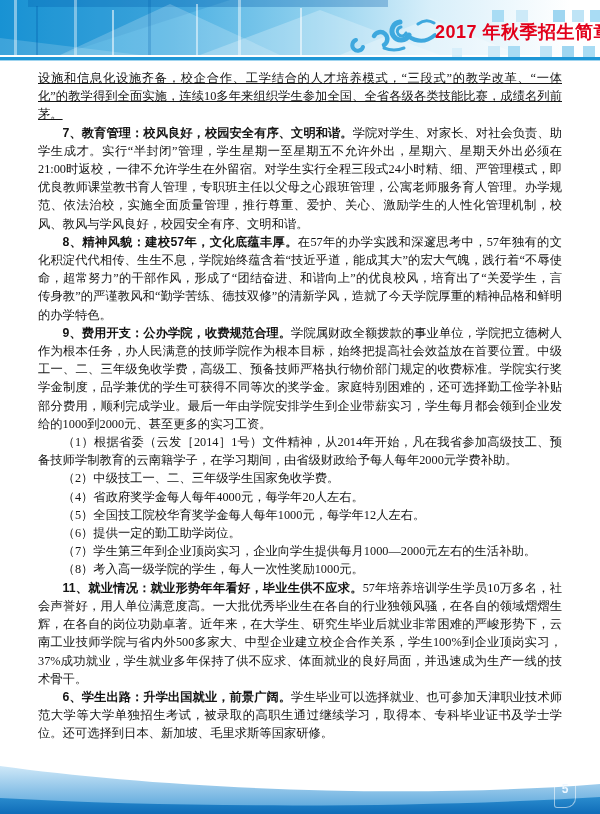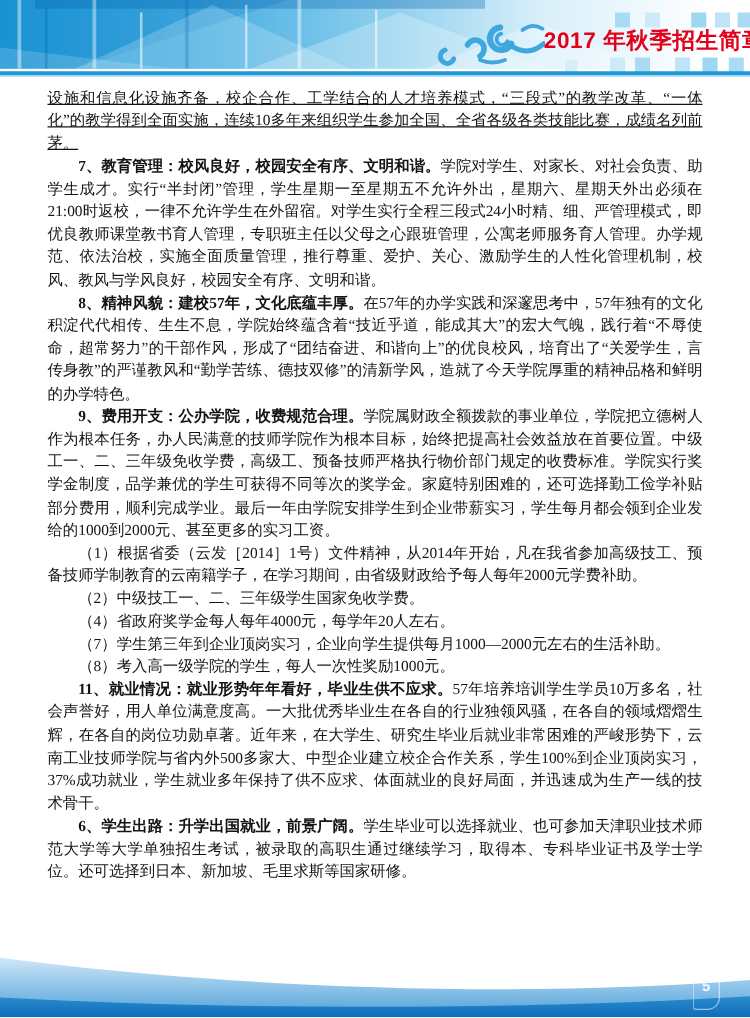--- a/index.html
+++ b/index.html
@@ -31,21 +31,21 @@
   }
   
   .body{
     position:absolute;top:69px;left:38px;width:524px;
     font-size:12.3px;line-height:18.2px;color:#141414;
     text-align:justify;
   }
   .para{margin:0;text-indent:2em;}
   .para.flush{text-indent:0;text-decoration:underline;}
   .lead{
-    font-family:Liberation Serif, serif;
+    font-family:Liberation Sans, sans-serif;
     font-weight:bold;
   }
   
   .footer{position:absolute;bottom:0;left:0;width:600px;height:60px;}
   .footer svg{position:absolute;bottom:0;left:0;}
   .page-num-badge{
     position:absolute;right:24px;bottom:6px;
     width:20px;height:26px;
     border:1px solid rgba(255,255,255,0.55);
     border-top:none;
@@ -111,20 +111,22 @@
   </header>
 
   <div class="body">
     <p class="para flush"><b class="lead"></b><span>设施和信息化设施齐备，校企合作、工学结合的人才培养模式，“三段式”的教学改革、“一体化”的教学得到全面实施，连续10多年来组织学生参加全国、全省各级各类技能比赛，成绩名列前茅。</span></p>
     <p class="para"><b class="lead">7、教育管理：校风良好，校园安全有序、文明和谐。</b><span>学院对学生、对家长、对社会负责、助学生成才。实行“半封闭”管理，学生星期一至星期五不允许外出，星期六、星期天外出必须在21:00时返校，一律不允许学生在外留宿。对学生实行全程三段式24小时精、细、严管理模式，即优良教师课堂教书育人管理，专职班主任以父母之心跟班管理，公寓老师服务育人管理。办学规范、依法治校，实施全面质量管理，推行尊重、爱护、关心、激励学生的人性化管理机制，校风、教风与学风良好，校园安全有序、文明和谐。</span></p>
     <p class="para"><b class="lead">8、精神风貌：建校57年，文化底蕴丰厚。</b><span>在57年的办学实践和深邃思考中，57年独有的文化积淀代代相传、生生不息，学院始终蕴含着“技近乎道，能成其大”的宏大气魄，践行着“不辱使命，超常努力”的干部作风，形成了“团结奋进、和谐向上”的优良校风，培育出了“关爱学生，言传身教”的严谨教风和“勤学苦练、德技双修”的清新学风，造就了今天学院厚重的精神品格和鲜明的办学特色。</span></p>
     <p class="para"><b class="lead">9、费用开支：公办学院，收费规范合理。</b><span>学院属财政全额拨款的事业单位，学院把立德树人作为根本任务，办人民满意的技师学院作为根本目标，始终把提高社会效益放在首要位置。中级工一、二、三年级免收学费，高级工、预备技师严格执行物价部门规定的收费标准。学院实行奖学金制度，品学兼优的学生可获得不同等次的奖学金。家庭特别困难的，还可选择勤工俭学补贴部分费用，顺利完成学业。最后一年由学院安排学生到企业带薪实习，学生每月都会领到企业发给的1000到2000元、甚至更多的实习工资。</span></p>
     <p class="para"><b class="lead"></b><span>（1）根据省委（云发［2014］1号）文件精神，从2014年开始，凡在我省参加高级技工、预备技师学制教育的云南籍学子，在学习期间，由省级财政给予每人每年2000元学费补助。</span></p>
     <p class="para"><b class="lead"></b><span>（2）中级技工一、二、三年级学生国家免收学费。</span></p>
     <p class="para"><b class="lead"></b><span>（4）省政府奖学金每人每年4000元，每学年20人左右。</span></p>
+    <p class="para"><b class="lead"></b><span>（5）全国技工院校华育奖学金每人每年1000元，每学年12人左右。</span></p>
+    <p class="para"><b class="lead"></b><span>（6）提供一定的勤工助学岗位。</span></p>
     <p class="para"><b class="lead"></b><span>（7）学生第三年到企业顶岗实习，企业向学生提供每月1000—2000元左右的生活补助。</span></p>
     <p class="para"><b class="lead"></b><span>（8）考入高一级学院的学生，每人一次性奖励1000元。</span></p>
     <p class="para"><b class="lead">11、就业情况：就业形势年年看好，毕业生供不应求。</b><span>57年培养培训学生学员10万多名，社会声誉好，用人单位满意度高。一大批优秀毕业生在各自的行业独领风骚，在各自的领域熠熠生辉，在各自的岗位功勋卓著。近年来，在大学生、研究生毕业后就业非常困难的严峻形势下，云南工业技师学院与省内外500多家大、中型企业建立校企合作关系，学生100%到企业顶岗实习，37%成功就业，学生就业多年保持了供不应求、体面就业的良好局面，并迅速成为生产一线的技术骨干。</span></p>
     <p class="para"><b class="lead">6、学生出路：升学出国就业，前景广阔。</b><span>学生毕业可以选择就业、也可参加天津职业技术师范大学等大学单独招生考试，被录取的高职生通过继续学习，取得本、专科毕业证书及学士学位。还可选择到日本、新加坡、毛里求斯等国家研修。</span></p>
 
   </div>
 
   <footer class="footer">
     <svg width="600" height="60" viewBox="0 0 600 60" preserveAspectRatio="none">
       <defs>

